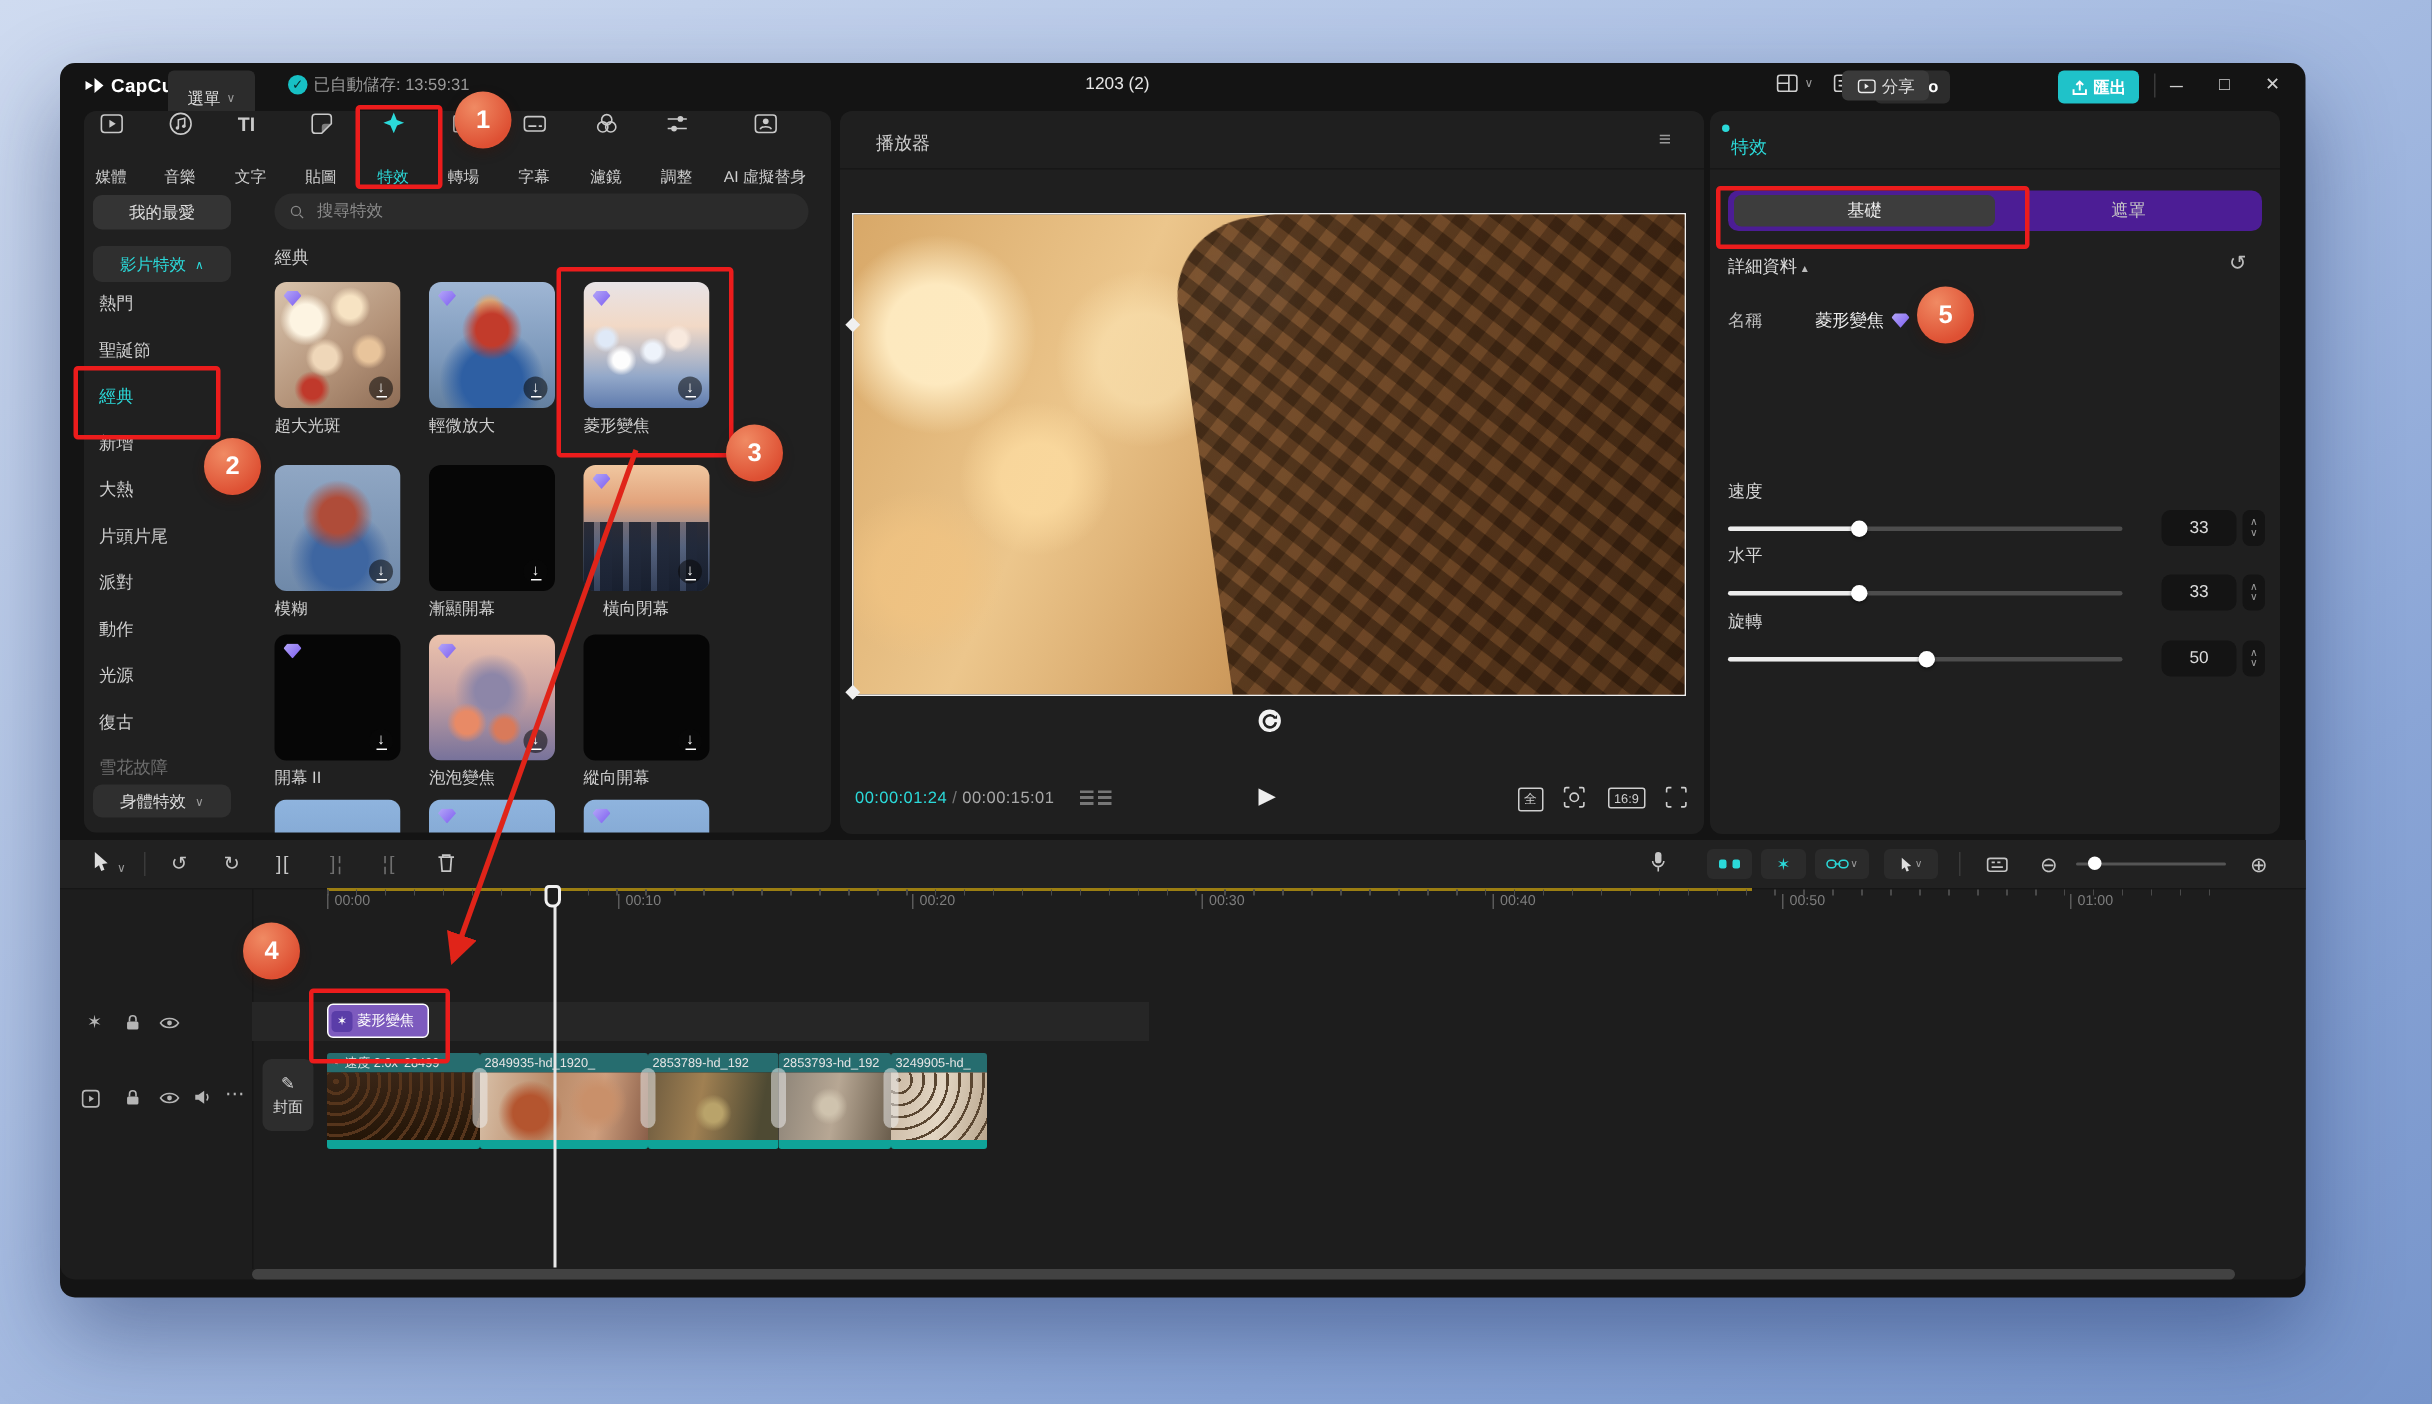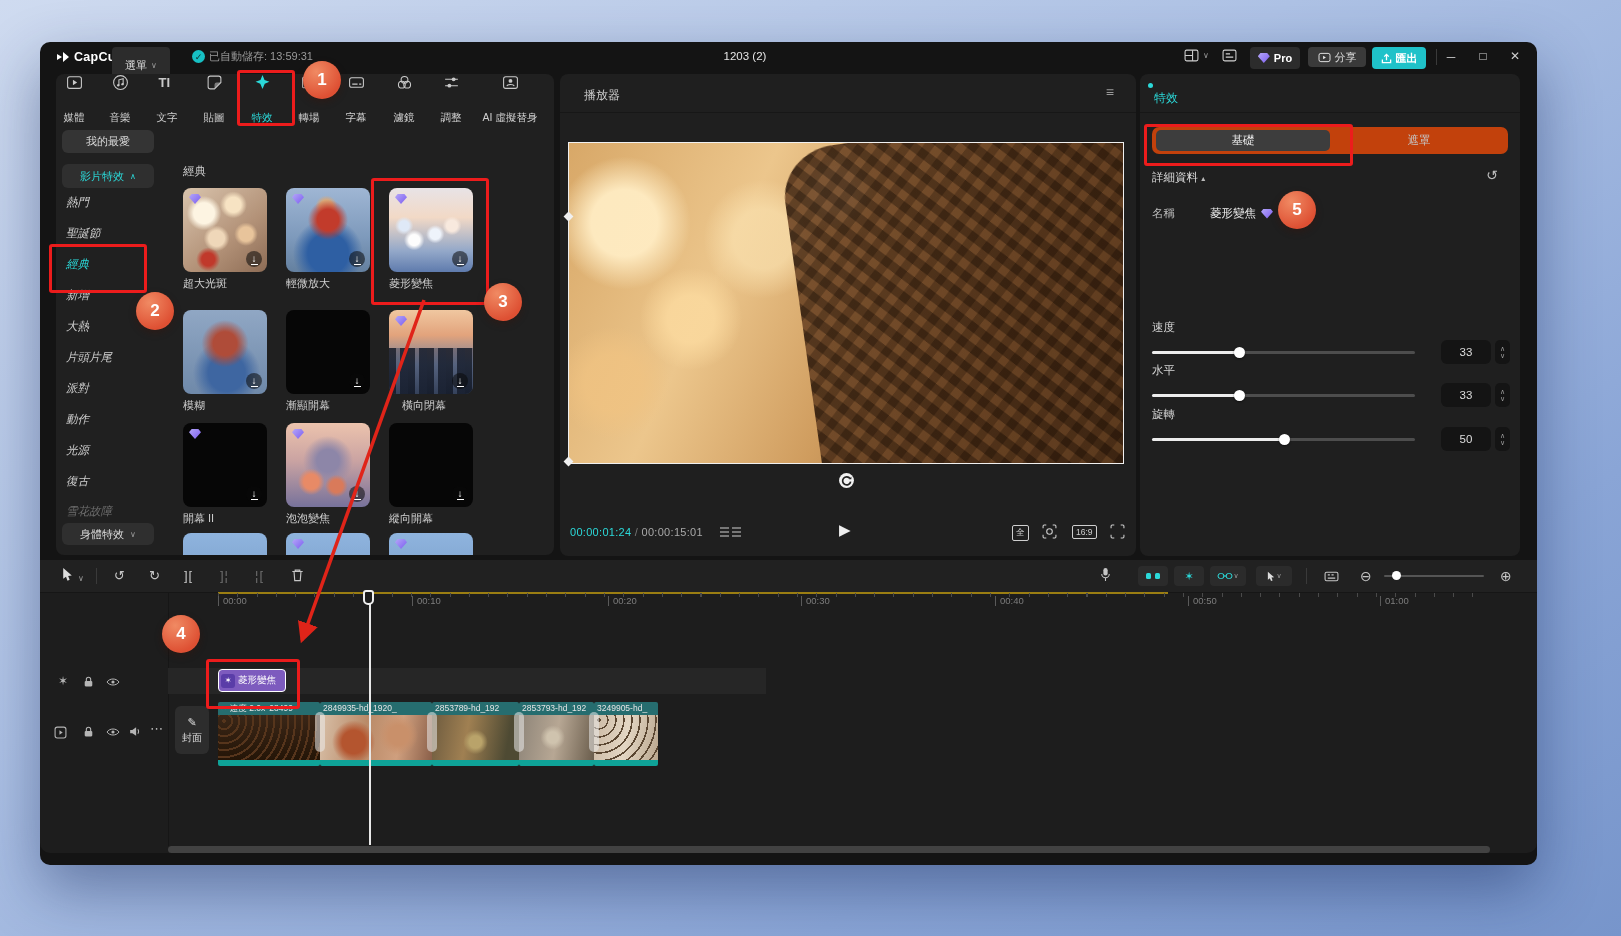--- a/index.html
+++ b/index.html
@@ -25,21 +25,21 @@
   .lpanel{left:56px;top:74px;width:498px;height:481px;overflow:hidden;background:#202020;}
   .rtab{position:absolute;top:6px;height:38px;display:flex;flex-direction:column;align-items:center;
     justify-content:center;gap:3px;color:#c9c9c9;}
   .rtab .rlb{font-size:10.5px;color:#cfcfcf;white-space:nowrap;margin-top:17px;}
   .rtab.active,.rtab.active .rlb{color:#2bd9d9;}
   .ric{width:17px;height:17px;display:inline-flex;}
   .ric svg{width:100%;height:100%;}
   .ti{font-size:13px;font-weight:bold;line-height:17px;}
   .side-pill{position:absolute;background:#343434;border-radius:6px;display:flex;align-items:center;
     justify-content:center;color:#ddd;font-size:11px;gap:6px;}
-  .cat{position:absolute;left:10px;width:100px;height:16px;font-size:11.5px;color:#cfcfcf;font-style:italic;}
+  .cat{position:absolute;left:10px;width:100px;height:16px;font-size:11.5px;color:#cfcfcf;}
   .cat.active{color:#2bd9d9;}
   .search{position:absolute;left:127px;top:55px;width:356px;height:24px;background:#2b2b2b;border-radius:12px;
     display:flex;align-items:center;padding:0 10px;gap:6px;box-sizing:border-box;}
   .search input{background:transparent;border:0;outline:0;color:#bbb;font-size:11px;width:100%;
     font-family:inherit;}
   .search input::placeholder{color:#8a8a8a;}
   .sect{position:absolute;left:127px;top:90px;font-size:11.5px;color:#cfcfcf;}
   .fx-th{position:absolute;width:84px;height:84px;border-radius:8px;overflow:hidden;}
   .fx-lb{position:absolute;width:90px;font-size:11px;color:#cfcfcf;white-space:nowrap;}
   .badge-gem{position:absolute;left:6px;top:6px;}
@@ -94,21 +94,21 @@
     border-radius:14% 0 0 14%;opacity:.92;filter:blur(.4px);
     background:
      repeating-linear-gradient(45deg,rgba(30,16,6,.45) 0 9px,rgba(120,78,42,.25) 9px 18px),
      repeating-linear-gradient(-45deg,rgba(46,26,12,.5) 0 9px,rgba(150,100,58,.22) 9px 18px),
      linear-gradient(120deg,#6b4526,#4a2c15 55%,#33200e);}
   .handle{position:absolute;width:7px;height:7px;background:#f0f0f0;transform:rotate(45deg);}
   .tcode{font-size:11px;letter-spacing:.3px;}
   .boxic{border:1px solid #cfcfcf;border-radius:2px;font-size:8.5px;color:#cfcfcf;padding:1px 3px;}
   
   .ipanel{left:1140px;top:74px;width:380px;height:482px;}
-  .itabbar{position:absolute;left:12px;top:53px;width:356px;height:27px;background:#c2410c;border-radius:7px;}
+  .itabbar{position:absolute;left:12px;top:53px;width:356px;height:27px;background:#4c1d95;border-radius:7px;}
   .itab-sel{position:absolute;left:4px;top:3px;width:174px;height:21px;background:#3d3d3d;border-radius:5px;
     color:#eee;font-size:11.5px;display:flex;align-items:center;justify-content:center;}
   .itab-un{position:absolute;right:0;top:0;width:178px;height:27px;color:#c5c5c5;font-size:11.5px;
     display:flex;align-items:center;justify-content:center;margin-left:48px;}
   .sgrp{position:absolute;left:12px;width:356px;height:44px;}
   .slb{position:absolute;left:0;top:0;font-size:11.5px;color:#d5d5d5;}
   .strack{position:absolute;left:0;top:31px;width:263px;height:3px;background:#4d4d4d;border-radius:2px;}
   .sfill{position:absolute;left:0;top:0;height:3px;background:#ececec;border-radius:2px;}
   .sthumb{position:absolute;top:-4px;width:11px;height:11px;border-radius:50%;background:#fff;
     box-shadow:0 1px 2px rgba(0,0,0,.5);margin-left:-5px;}
@@ -202,21 +202,21 @@
   <div class="ab tbar-item" style="left:1222px;top:49px">
     <svg width="15" height="13" viewBox="0 0 14 12">
         <rect x="1" y="1" width="12" height="10" rx="1.5" stroke="#cfcfcf" fill="none"></rect>
         <path d="M3.5 7.5h7M3.5 4.5h4" stroke="#cfcfcf"></path>
       </svg>
   </div>
   <div class="ab pill" style="left:1250px;top:47px;width:50px;height:22px">
     <span class="gem"></span>
     <span style="font-weight:bold;color:#fff">Pro</span>
   </div>
-  <div class="ab pill" style="left:1308px;top:47px;width:58px;height:20px;background:#3a3a3a">
+  <div class="ab pill" style="left:1228px;top:47px;width:58px;height:20px;background:#3a3a3a">
     <svg width="13" height="11" viewBox="0 0 14 12">
         <rect x="1" y="1.5" width="12" height="9" rx="2" stroke="#eee" fill="none"></rect>
         <path d="M5.5 4l3 2-3 2z" fill="#eee"></path>
       </svg>
     <span>分享</span>
   </div>
   <div class="ab pill export" style="left:1372px;top:47px;width:54px;height:22px">
     <svg width="11" height="11" viewBox="0 0 12 12">
         <path d="M6 8V1.5M3.5 4L6 1.5 8.5 4" stroke="#fff" fill="none" stroke-width="1.4"></path>
         <path d="M1.5 7v3.5h9V7" stroke="#fff" fill="none" stroke-width="1.4"></path>
@@ -336,20 +336,27 @@
     <div class="cat" style="top:307px">派對</div>
     <div class="cat" style="top:338px">動作</div>
     <div class="cat" style="top:369px">光源</div>
     <div class="cat" style="top:400px">復古</div>
     <div class="cat" style="top:430px;color:#6f6f6f">雪花故障</div>
     <div class="side-pill" style="left:6px;top:449px;width:92px;height:22px;background:#2f2f2f">
       <span>身體特效</span>
       <span style="font-size:8px;color:#9a9a9a">∨</span>
     </div>
 
+    <div class="search">
+      <svg width="11" height="11" viewBox="0 0 12 12">
+          <circle cx="5" cy="5" r="3.5" stroke="#8a8a8a" fill="none"></circle>
+          <path d="M8 8l2.5 2.5" stroke="#8a8a8a"></path>
+        </svg>
+      <input placeholder="搜尋特效" style="">
+    </div>
     <div class="sect">經典</div>
 
     <div class="fx-th t-bokeh" style="left:127px;top:114px">
       <span class="gem badge-gem"></span>
       <span class="dl">
           <i>↓</i>
           <u></u>
         </span>
     </div>
     <div class="fx-lb" style="left:127px;top:202px">超大光斑</div>

